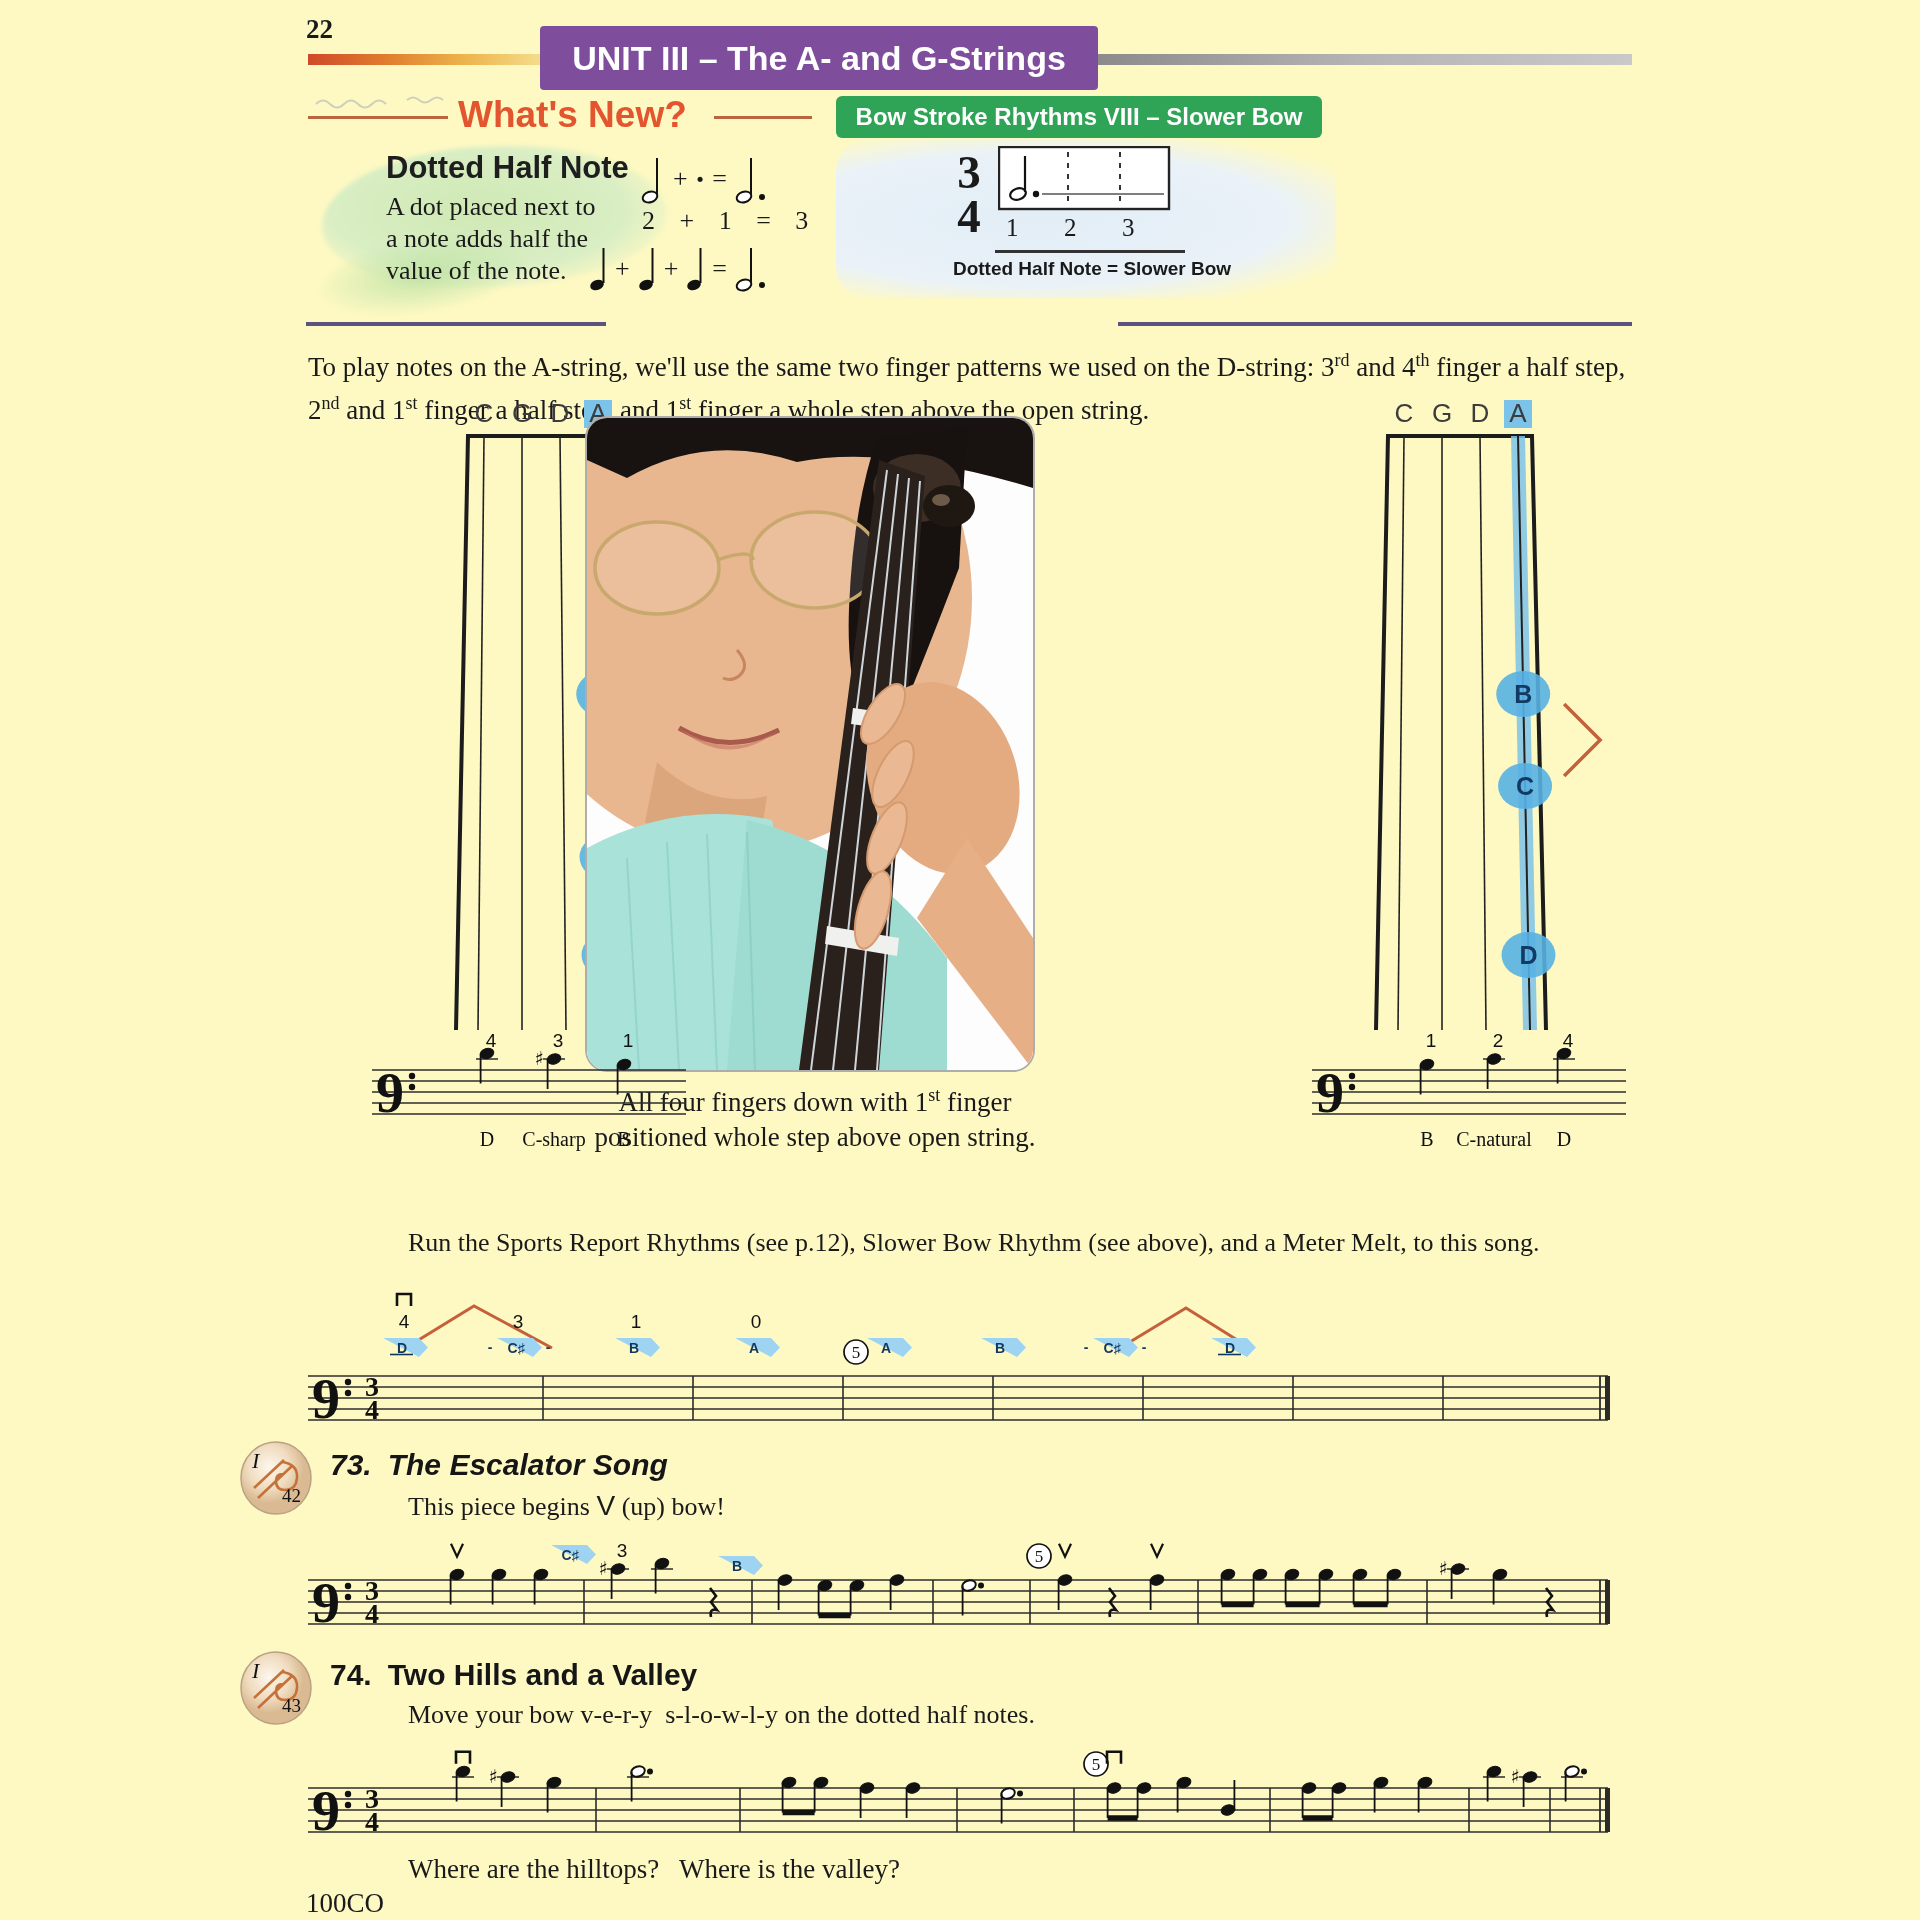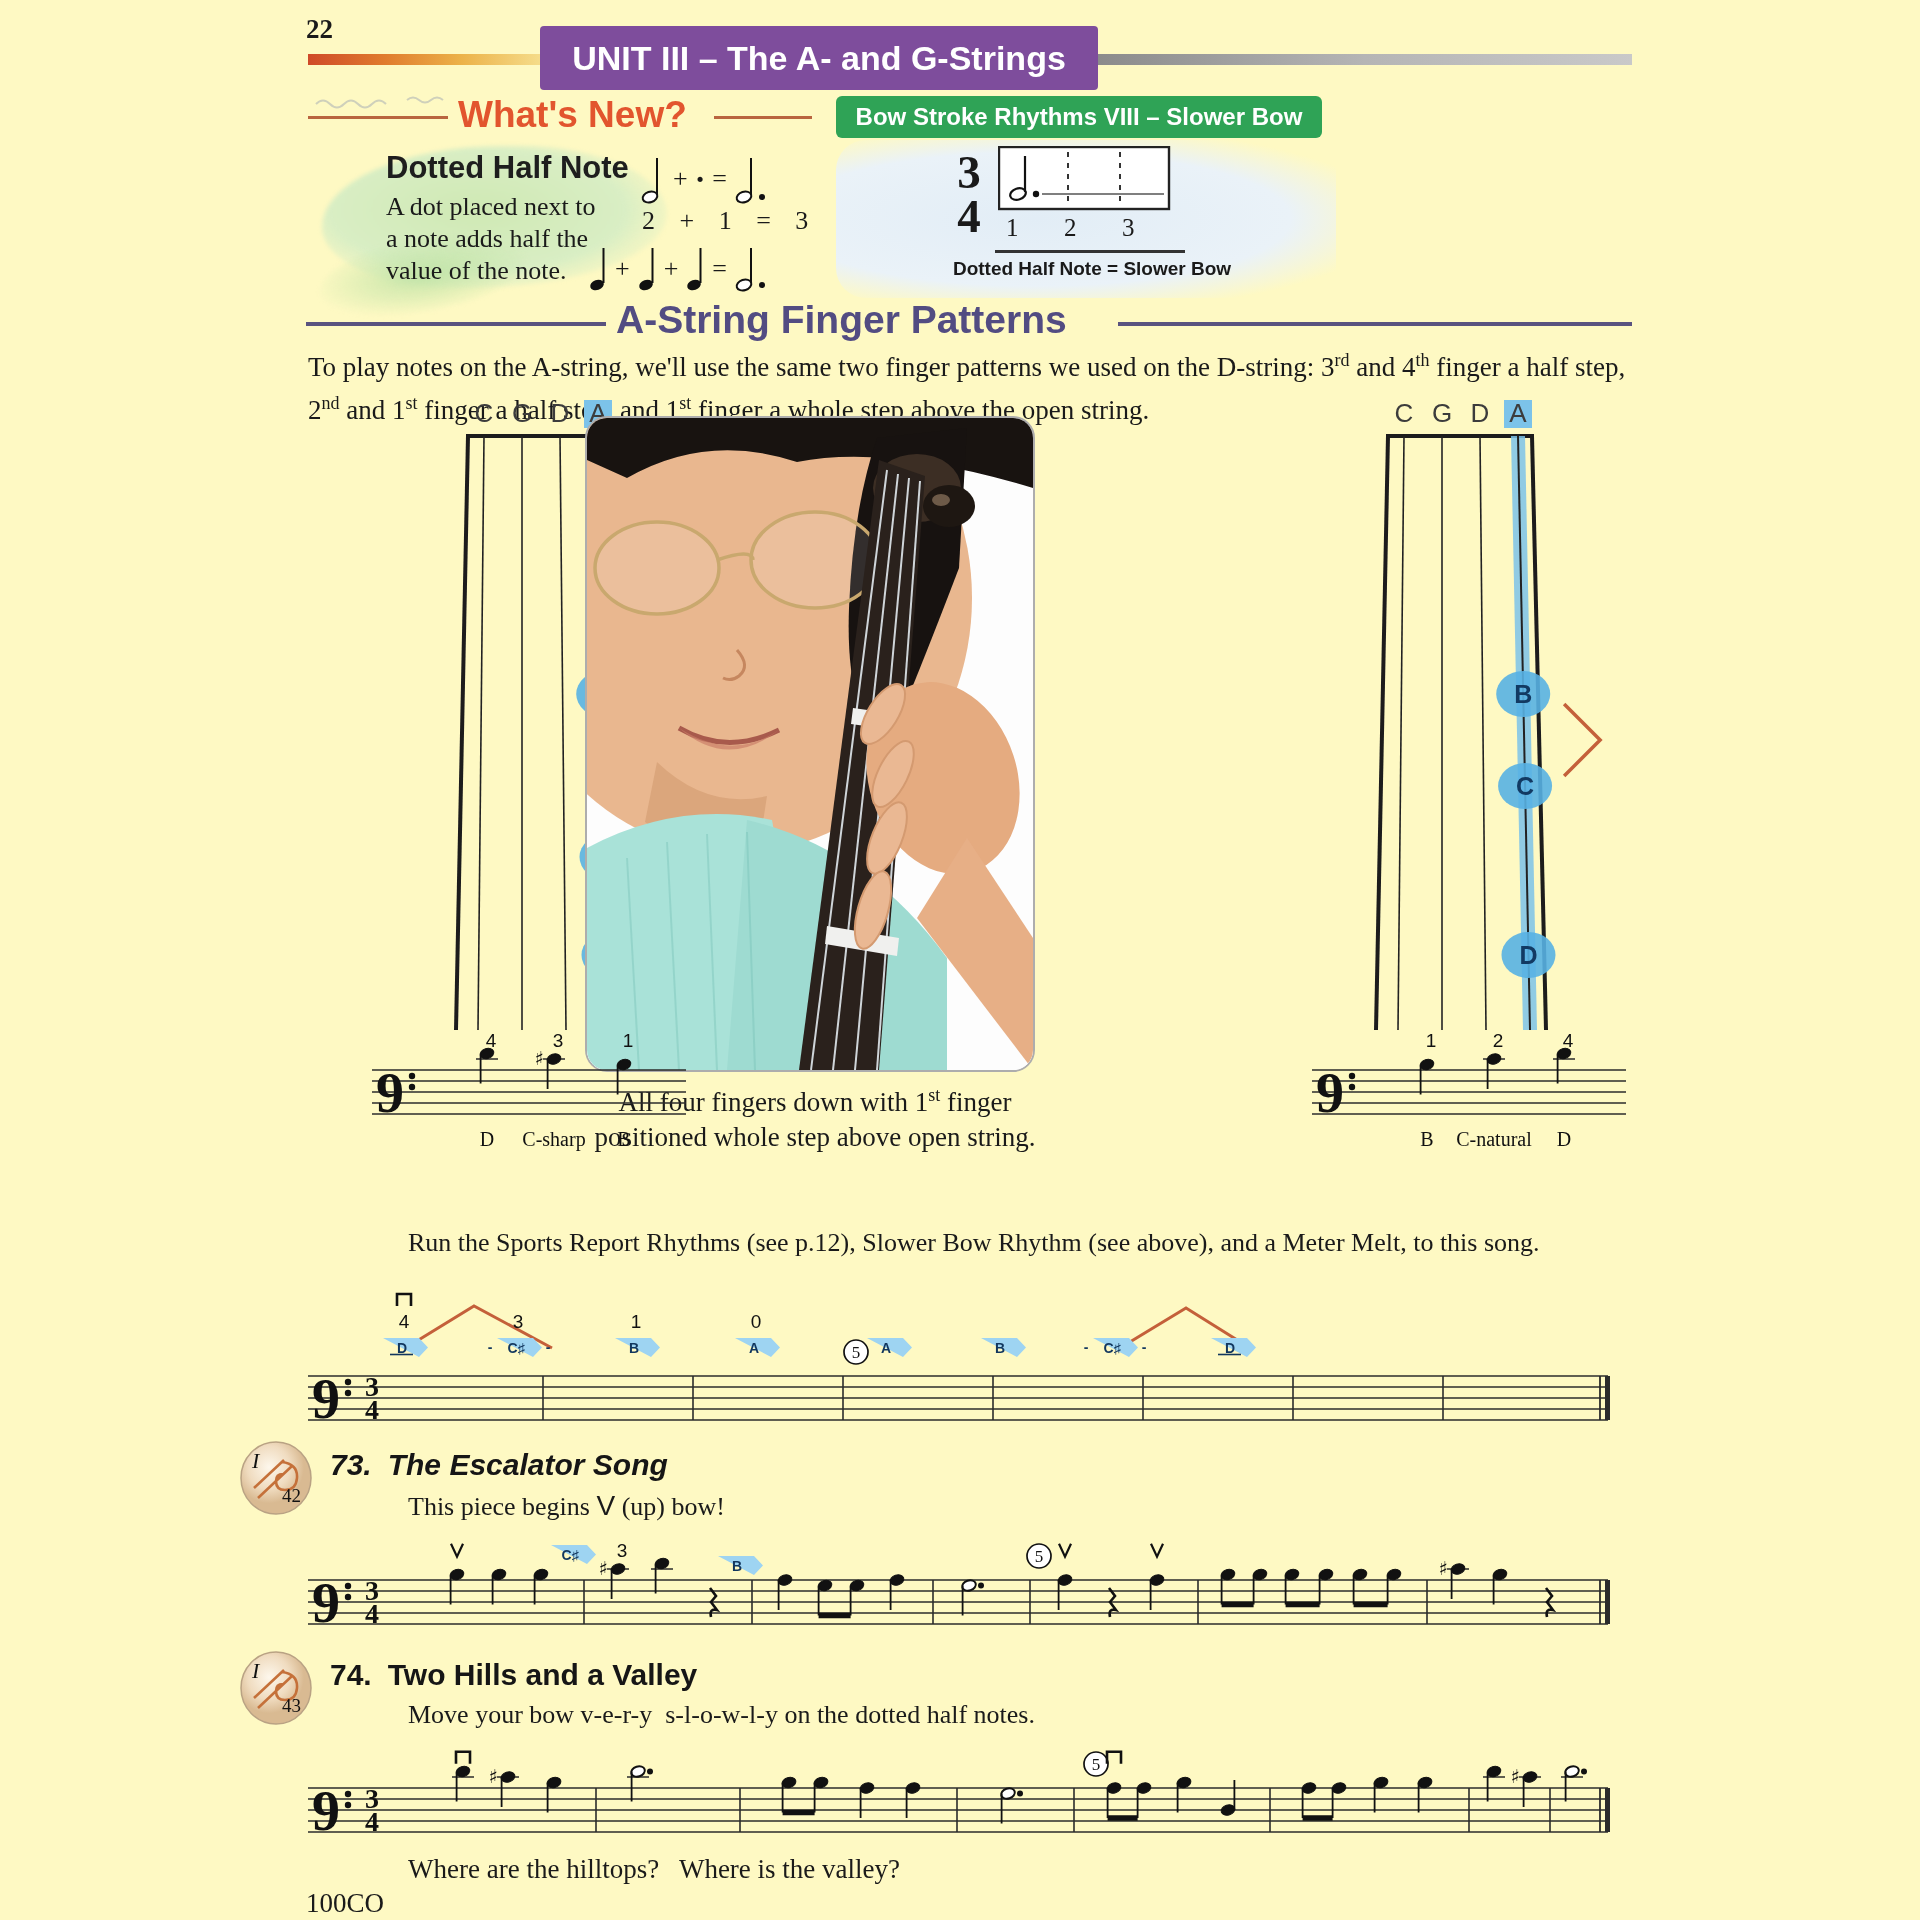--- a/index.html
+++ b/index.html
@@ -144,21 +144,20 @@
   </svg>
   <div class="abs bow-counts">
     <span style="left:1006px;">1</span>
     <span style="left:1064px;">2</span>
     <span style="left:1122px;">3</span>
   </div>
   <div class="abs bow-underline"></div>
   <div class="abs bow-caption sans">Dotted Half Note = Slower Bow</div>
 
   <div class="abs asfp-line" style="left:306px;width:300px;"></div>
-  <div class="abs asfp-title sans">A-String Finger Patterns</div>
   <div class="abs asfp-line" style="left:1118px;width:514px;"></div>
   <div class="abs paragraph">To play notes on the A-string, we'll use the same two finger patterns we used on the D-string: 3<sup>rd</sup> and 4<sup>th</sup> finger a half step, 2<sup>nd</sup> and 1<sup>st</sup> finger a half step, and 1<sup>st</sup> finger a whole step above the open string.</div>
 
   <svg class="abs" style="left:372px;top:400px;" width="330" height="640">
       <text x="112" y="22" class="strlab">C</text>
       <text x="150" y="22" class="strlab">G</text>
       <text x="188" y="22" class="strlab">D</text>
       <rect x="212" y="0" width="28" height="28" fill="#7cc3e9"></rect>
       <text x="226" y="22" class="strlab" fill="#15395e">A</text>
       <line x1="96" y1="36" x2="84" y2="630" stroke="#1c1c1c" stroke-width="4"></line>

